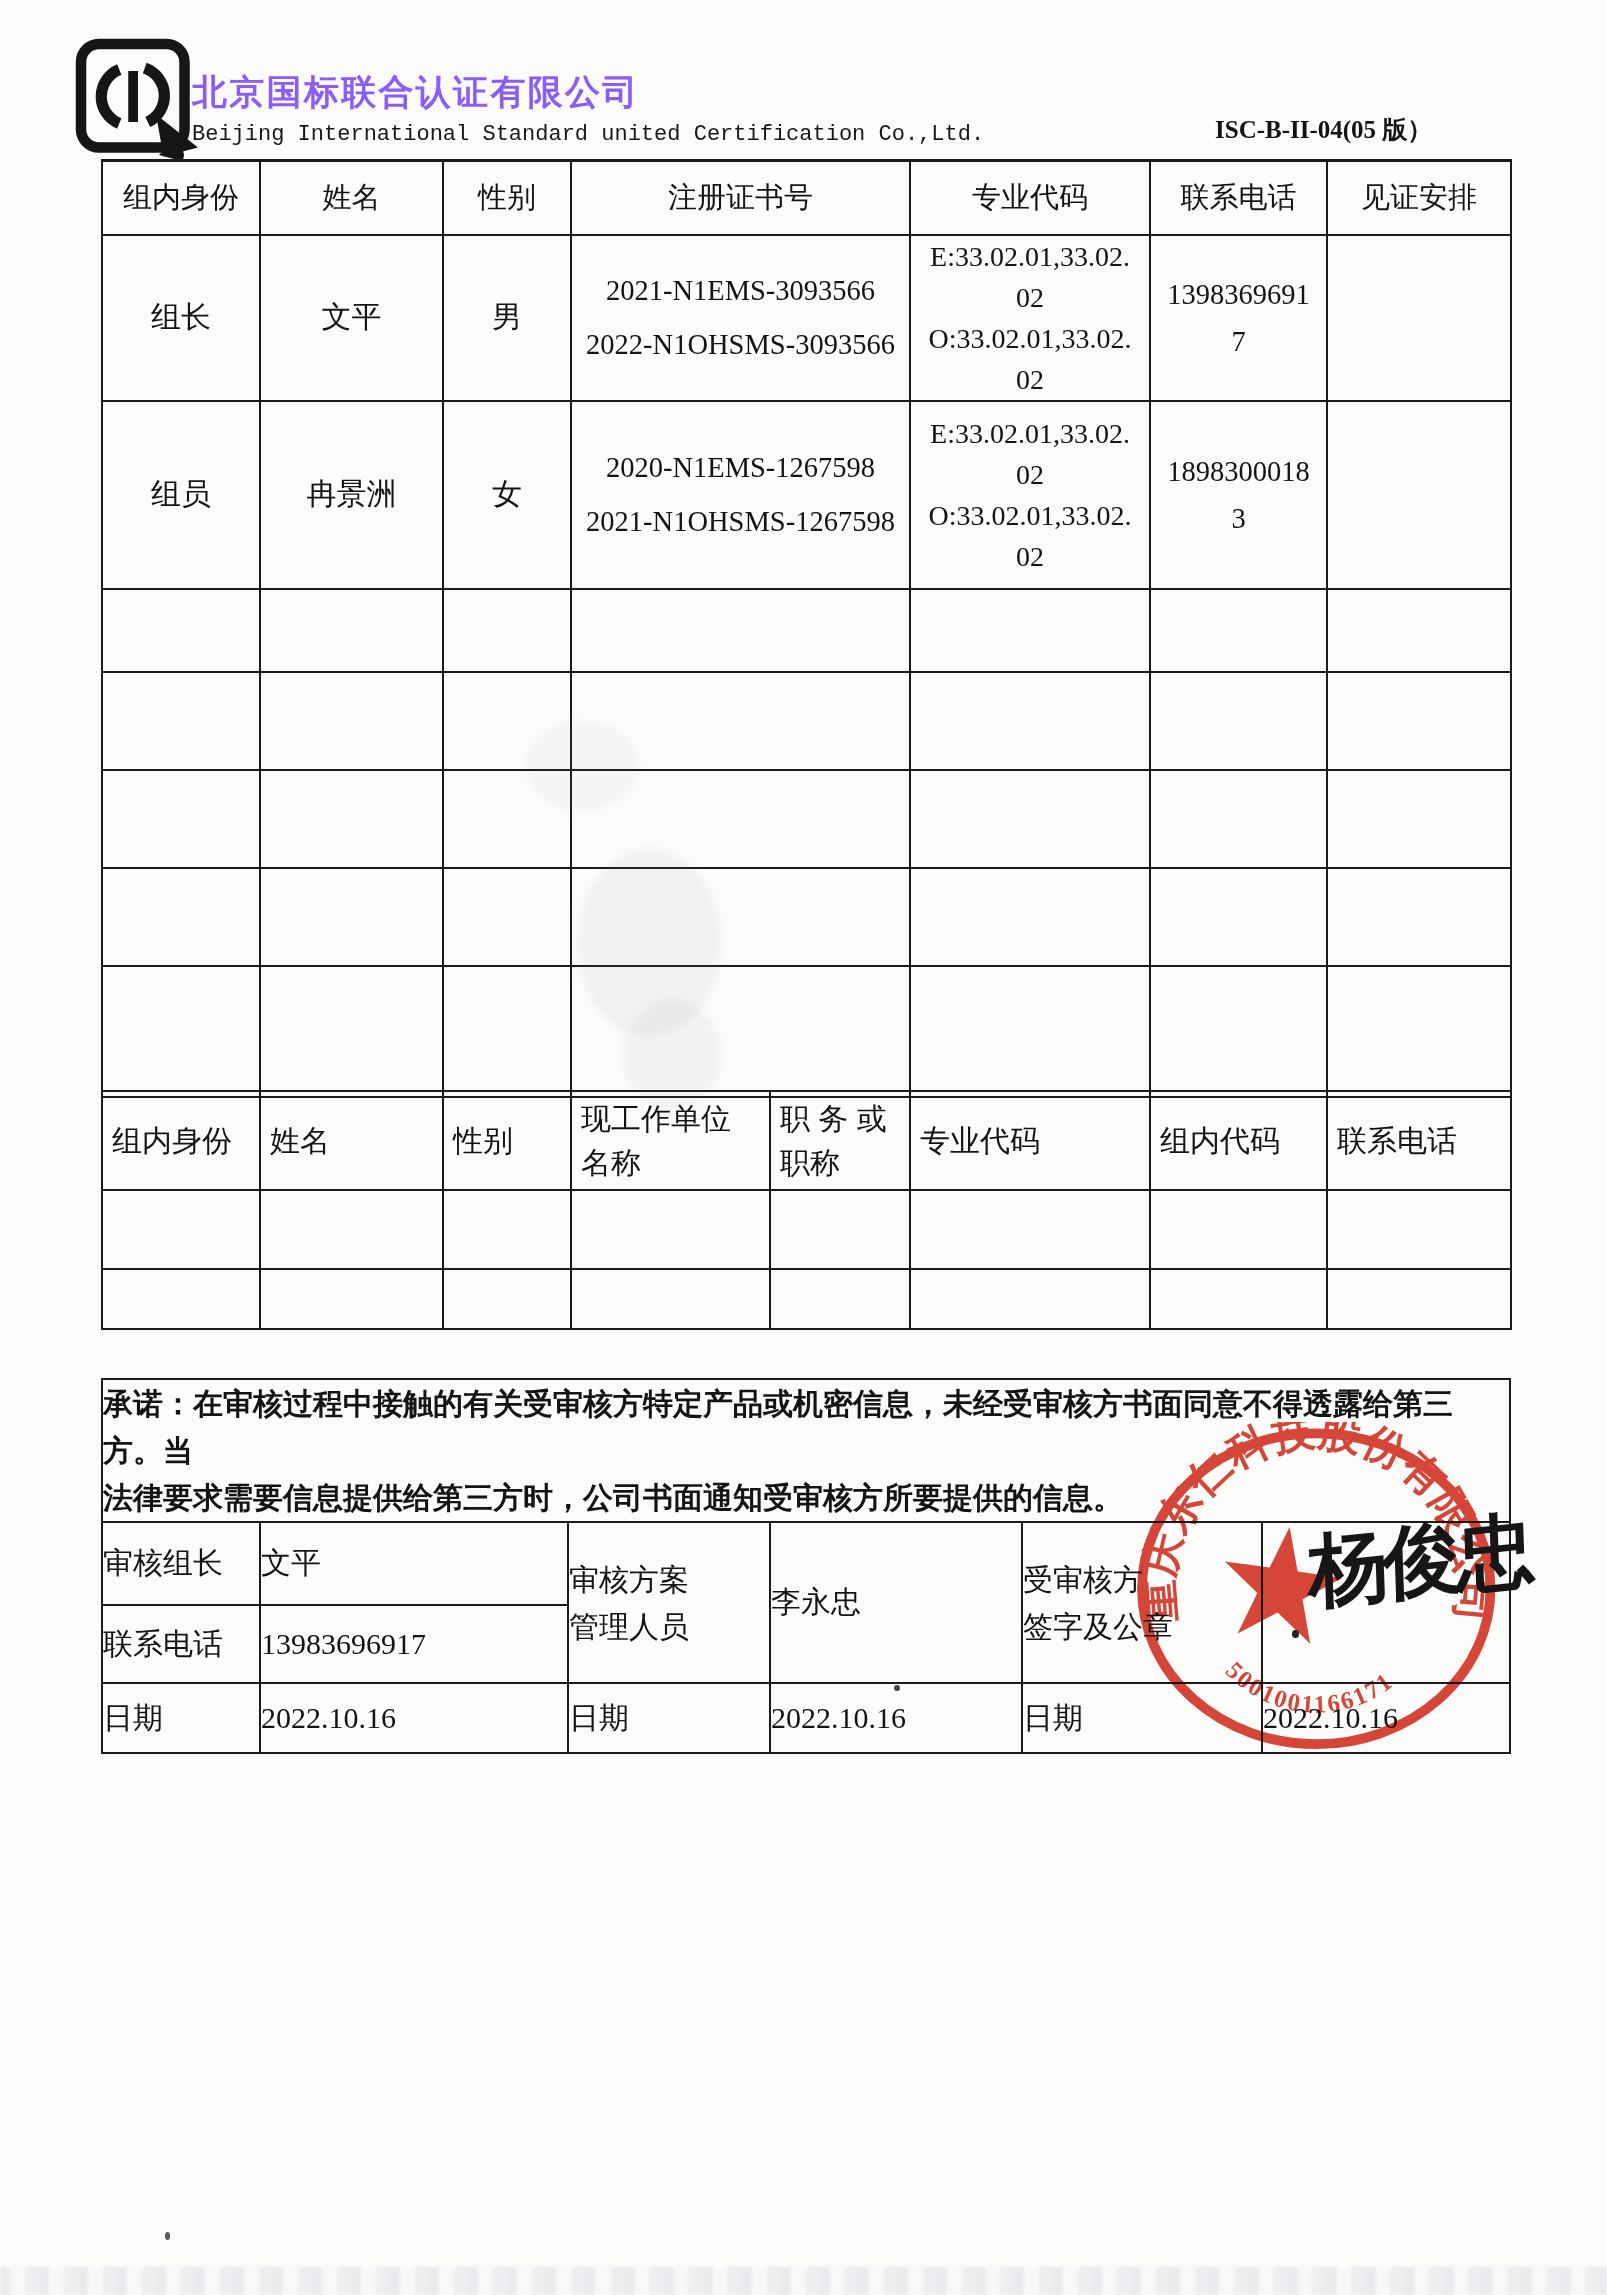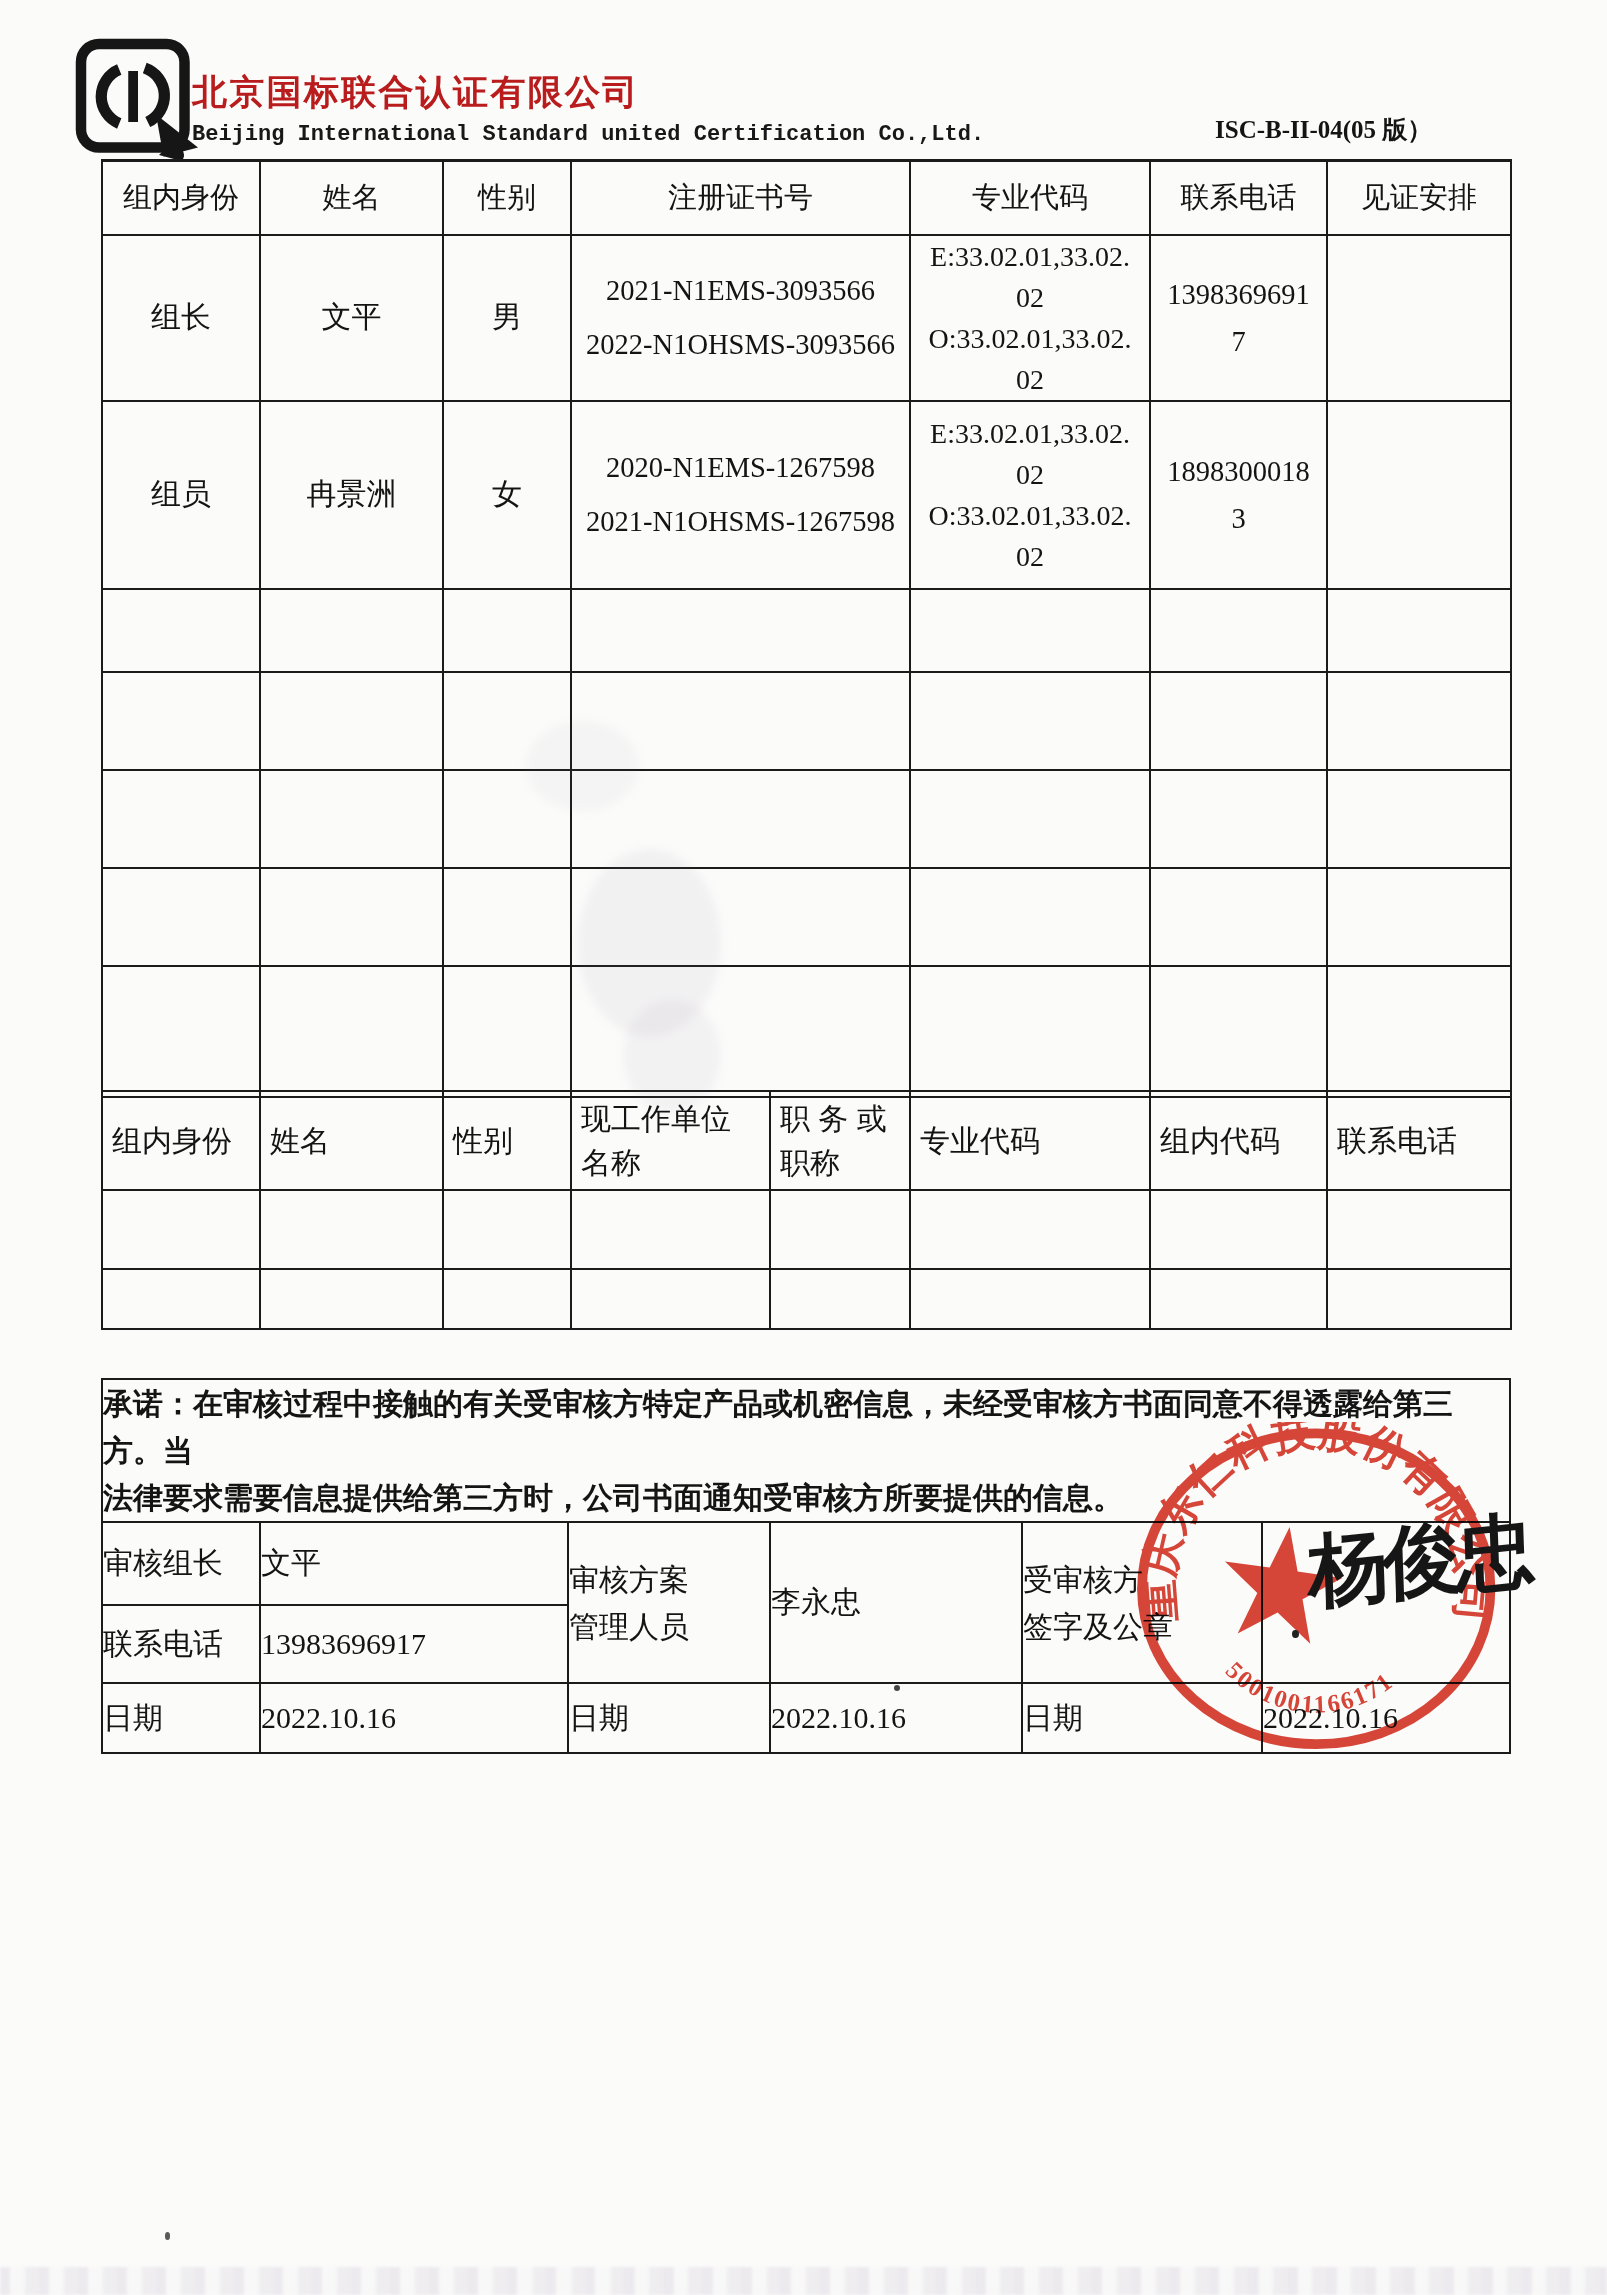--- a/index.html
+++ b/index.html
@@ -3,22 +3,22 @@
 <meta charset="utf-8">
 <style>
   html,body{margin:0;padding:0;background:#e8e8e8;}
   .page{
     position:relative;width:1607px;height:2295px;margin:0 auto;
     background:#fbfbfa;color:#141414;
     font-family:"Liberation Sans",sans-serif;overflow:hidden;
   }
   
   .logo{position:absolute;left:69px;top:35px;width:159px;height:129px;}
-  .brand-cn{position:absolute;left:192px;top:69px;font-size:35px;letter-spacing:2.3px;font-weight:600;color:#b91c1c;}
-  .brand-en{position:absolute;left:192px;top:122px;font-size:22px;font-family:"Liberation Mono",monospace;font-weight:700;color:#181818;white-space:nowrap;}
+  .brand-cn{position:absolute;left:192px;top:69px;font-size:35px;letter-spacing:2.3px;font-weight:600;color:#8b5cf6;}
+  .brand-en{position:absolute;left:192px;top:122px;font-size:22px;font-family:"Liberation Mono",monospace;font-weight:400;color:#181818;white-space:nowrap;}
   .form-code{position:absolute;left:1215px;top:113px;font-size:25px;font-family:"Liberation Serif",serif;font-weight:700;}
   
   table.tbl{position:absolute;border-collapse:collapse;table-layout:fixed;}
   .tbl td,.tbl th{border:2.3px solid #1b1b1b;padding:0;overflow:hidden;font-weight:normal;}
   .tblA{left:101px;top:159px;width:1408px;}
   .tblB{left:101px;top:1090px;width:1408px;}
   .tblC{left:101px;top:1378px;width:1408px;}
   .tblA{border-top:3.8px solid #1b1b1b;}
   .c{text-align:center;vertical-align:middle;font-size:30px;}
   .hdr th{text-align:center;vertical-align:middle;font-size:29px;}

